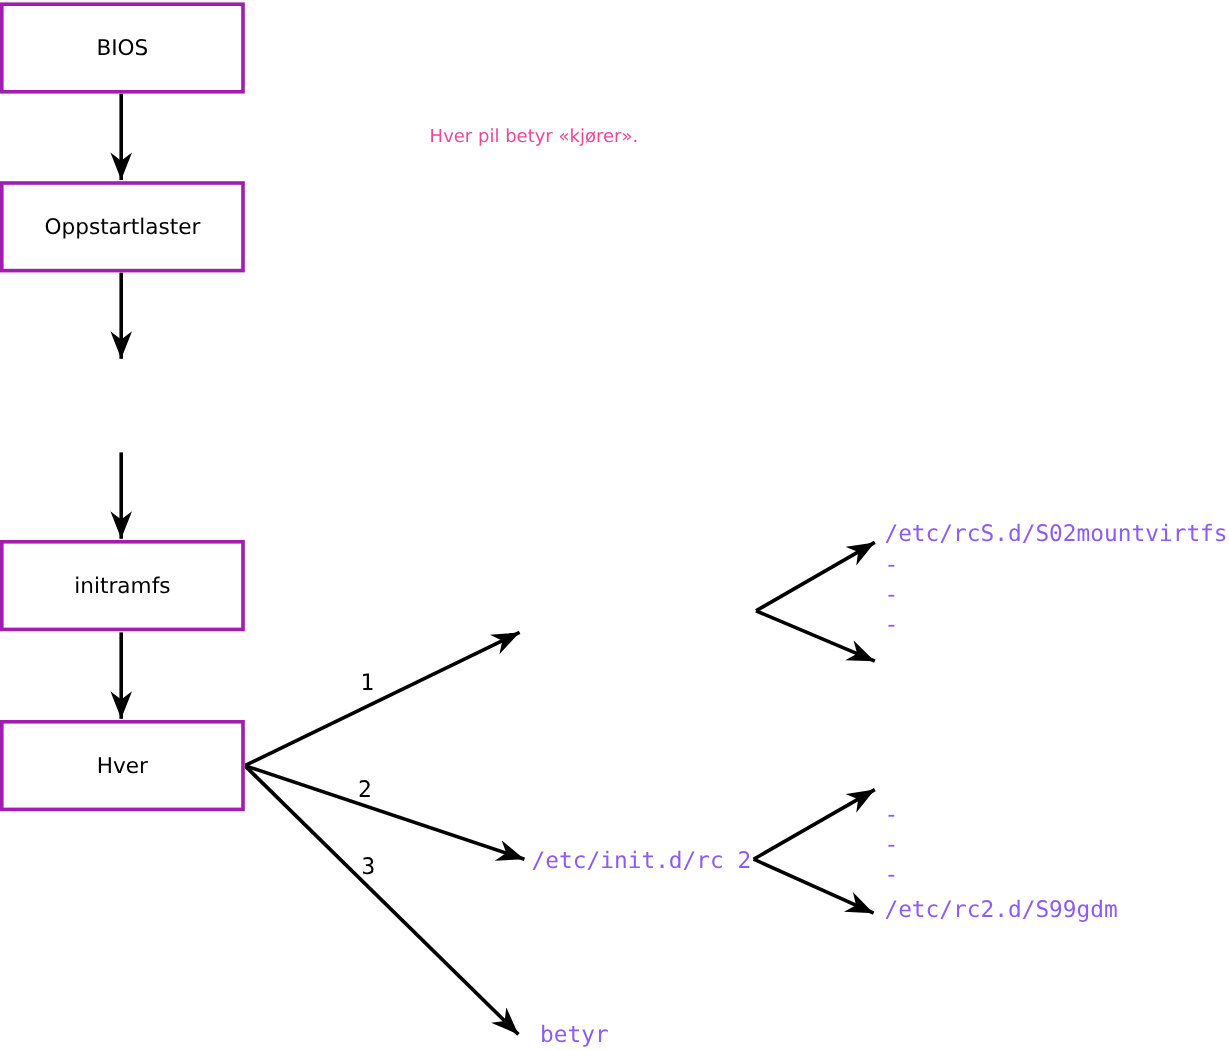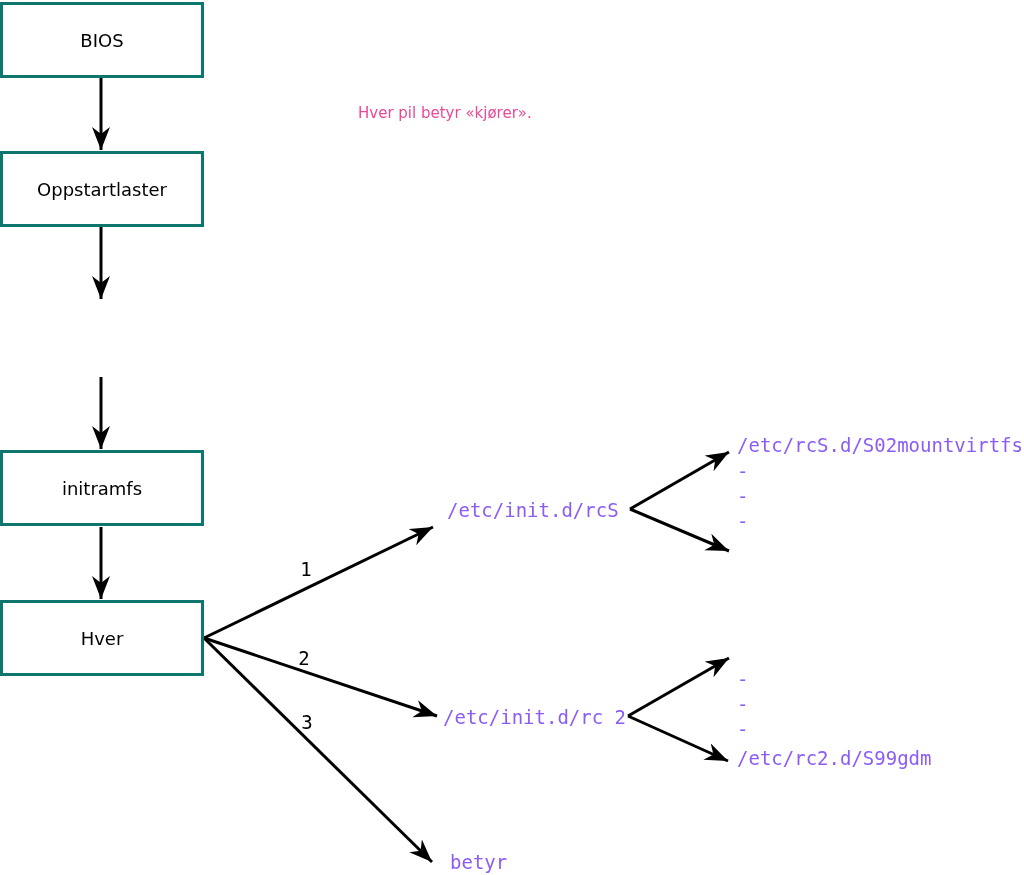--- a/index.html
+++ b/index.html
@@ -21,21 +21,21 @@
     top: 0;
     width: 1024px;
     height: 875px;
   }
   .flow-box {
     position: absolute;
     left: 0;
     width: 204px;
     height: 76px;
     box-sizing: border-box;
-    border: 3px solid #0f766e;
+    border: 3px solid #a21caf;
     background: #ffffff;
     display: flex;
     align-items: center;
     justify-content: center;
   }
   .flow-box .box-label {
     font-size: 18px;
     color: #000000;
     white-space: nowrap;
   }
@@ -101,21 +101,20 @@
   <div class="flow-box" style="top:600px">
       <span class="box-label">Hver</span>
     </div>
 
   <div class="note" style="left:358px; top:104px">Hver pil betyr «kjører».</div>
 
   <div class="num" style="left:306px; top:569px">1</div>
   <div class="num" style="left:304px; top:658px">2</div>
   <div class="num" style="left:307px; top:722px">3</div>
 
-  <div class="mono" style="left:447px; top:510px">/etc/init.d/rcS</div>
   <div class="mono" style="left:443px; top:717px">/etc/init.d/rc 2</div>
   <div class="mono" style="left:450px; top:862px">betyr</div>
 
   <div class="mono" style="left:737px; top:445px">/etc/rcS.d/S02mountvirtfs</div>
   <div class="mono" style="left:737px; top:471px">-</div>
   <div class="mono" style="left:737px; top:496px">-</div>
   <div class="mono" style="left:737px; top:521px">-</div>
 
   <div class="mono" style="left:737px; top:679px">-</div>
   <div class="mono" style="left:737px; top:704px">-</div>

